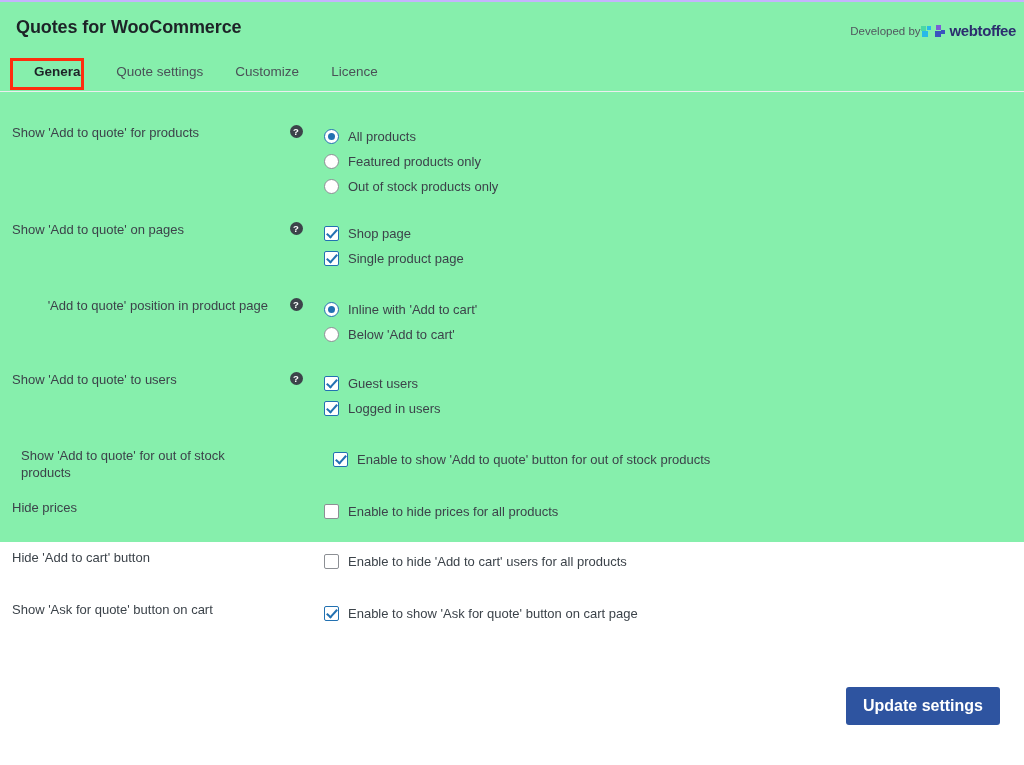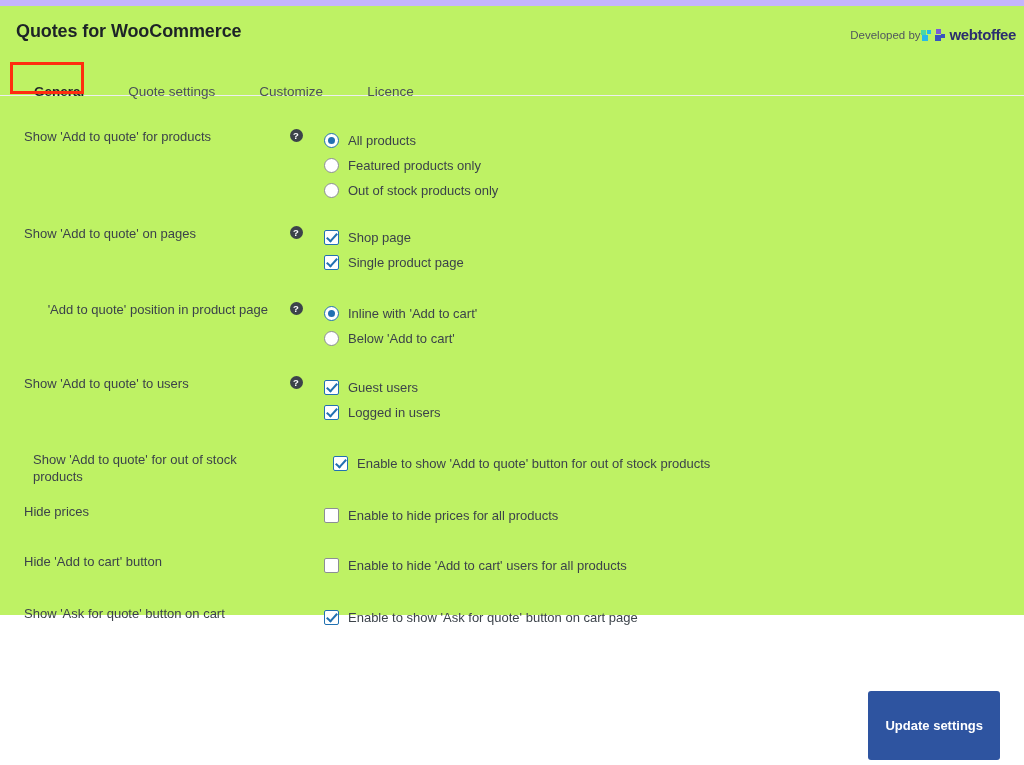--- a/index.html
+++ b/index.html
@@ -12,23 +12,23 @@
     height: 765px;
     position: relative;
     font-family: "Liberation Sans", sans-serif;
     color: #3c434a;
     overflow: hidden;
   }
   .page {
     position: absolute;
     left: 0; top: 0;
     width: 1024px;
-    height: 615px;
-    background: #bef264;
-    border-top: 6px solid #c4b5fd;
+    height: 542px;
+    background: #86efac;
+    border-top: 2px solid #c4b5fd;
     box-sizing: border-box;
   }
 
   
   .header {
     position: relative;
     height: 52px;
   }
   .page-title {
     position: absolute;
@@ -80,24 +80,24 @@
 
   
   .tabbar {
     position: relative;
     height: 37px;
     border-bottom: 1px solid #eceef0;
   }
   .tabs {
     position: absolute;
     left: 18px;
-    top: 16px;
+    top: 0;
     display: flex;
     align-items: flex-end;
-    gap: 12px;
+    gap: 0;
   }
   .tab {
     font-size: 13.5px;
     color: #4a5157;
     padding: 10px 16px 12px 16px;
     cursor: pointer;
     white-space: nowrap;
   }
   .tab.active {
     color: #1d2327;
@@ -121,21 +121,21 @@
     top: 89px;
     width: 1024px;
   }
   .row {
     position: relative;
     display: flex;
     align-items: flex-start;
   }
   .row-label {
     width: 268px;
-    padding-left: 24px;
+    padding-left: 12px;
     box-sizing: border-box;
     font-size: 13px;
     line-height: 17px;
     color: #3c434a;
   }
   .row-label.indent {
     text-align: right;
     padding-right: 0px;
     padding-left: 8px;
   }
@@ -233,25 +233,25 @@
 
   
   .footer {
     position: absolute;
     right: 24px;
     top: 685px;
   }
   .update-button {
     background: #2e54a0;
     color: #ffffff;
-    font-size: 13px;
+    font-size: 16px;
     font-weight: bold;
     border: none;
     border-radius: 3px;
-    padding: 27px 17px;
+    padding: 10px 17px;
     cursor: pointer;
     font-family: "Liberation Sans", sans-serif;
   }
 </style>
 </head>
 <body>
 
 <div class="page">
 
   <div class="header">

